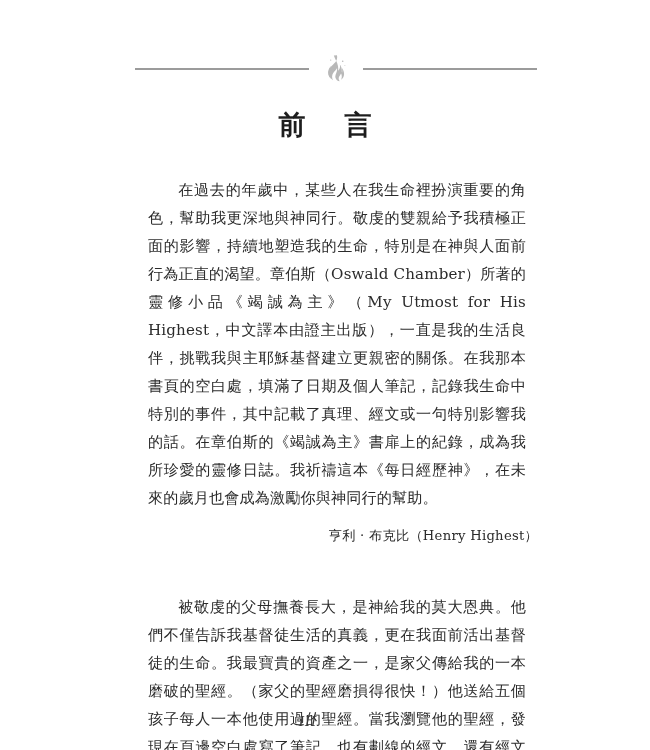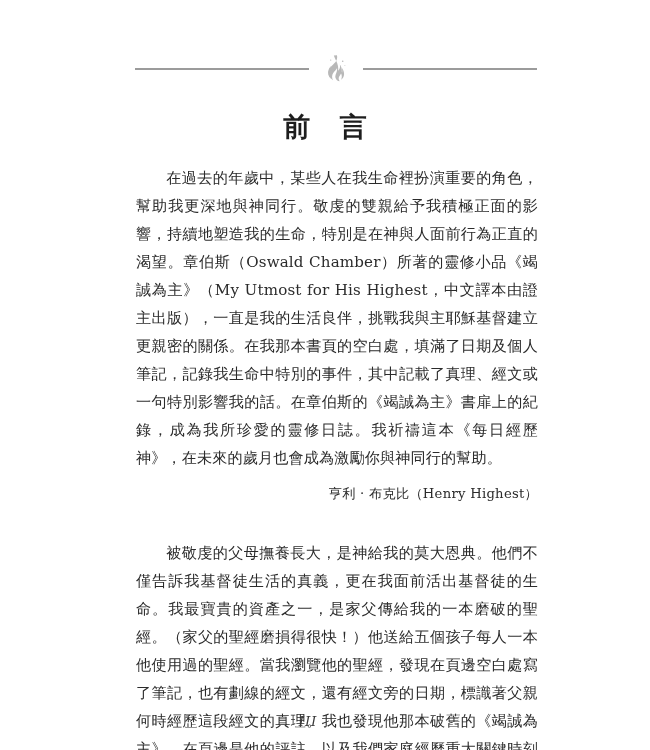--- a/index.html
+++ b/index.html
@@ -56,39 +56,39 @@
     left: 0;
     top: 93px;
     width: 650px;
     text-align: center;
     font-size: 27px;
     font-weight: 700;
     letter-spacing: 0.42em;
     text-indent: 0.42em;
     color: #1d1d1d;
     line-height: 1.2;
-    font-family: Liberation Serif, serif;
+    font-family: Liberation Mono, monospace;
   }
 
   
   .body-area {
     position: absolute;
     left: 136px;
     top: 164px;
     width: 402px;
   }
 
   .para {
     font-size: 15.1px;
     line-height: 28.0px;
     text-align: justify;
     text-justify: inter-character;
     color: #2b2b2b;
     text-indent: 2em;
-    margin: 0;
+    margin: 12px;
     letter-spacing: 0.01em;
   }
 
   .signature {
     font-size: 13.2px;
     line-height: 24px;
     text-align: right;
     color: #2b2b2b;
     margin: 10px 0 0 0;
     letter-spacing: 0.02em;

